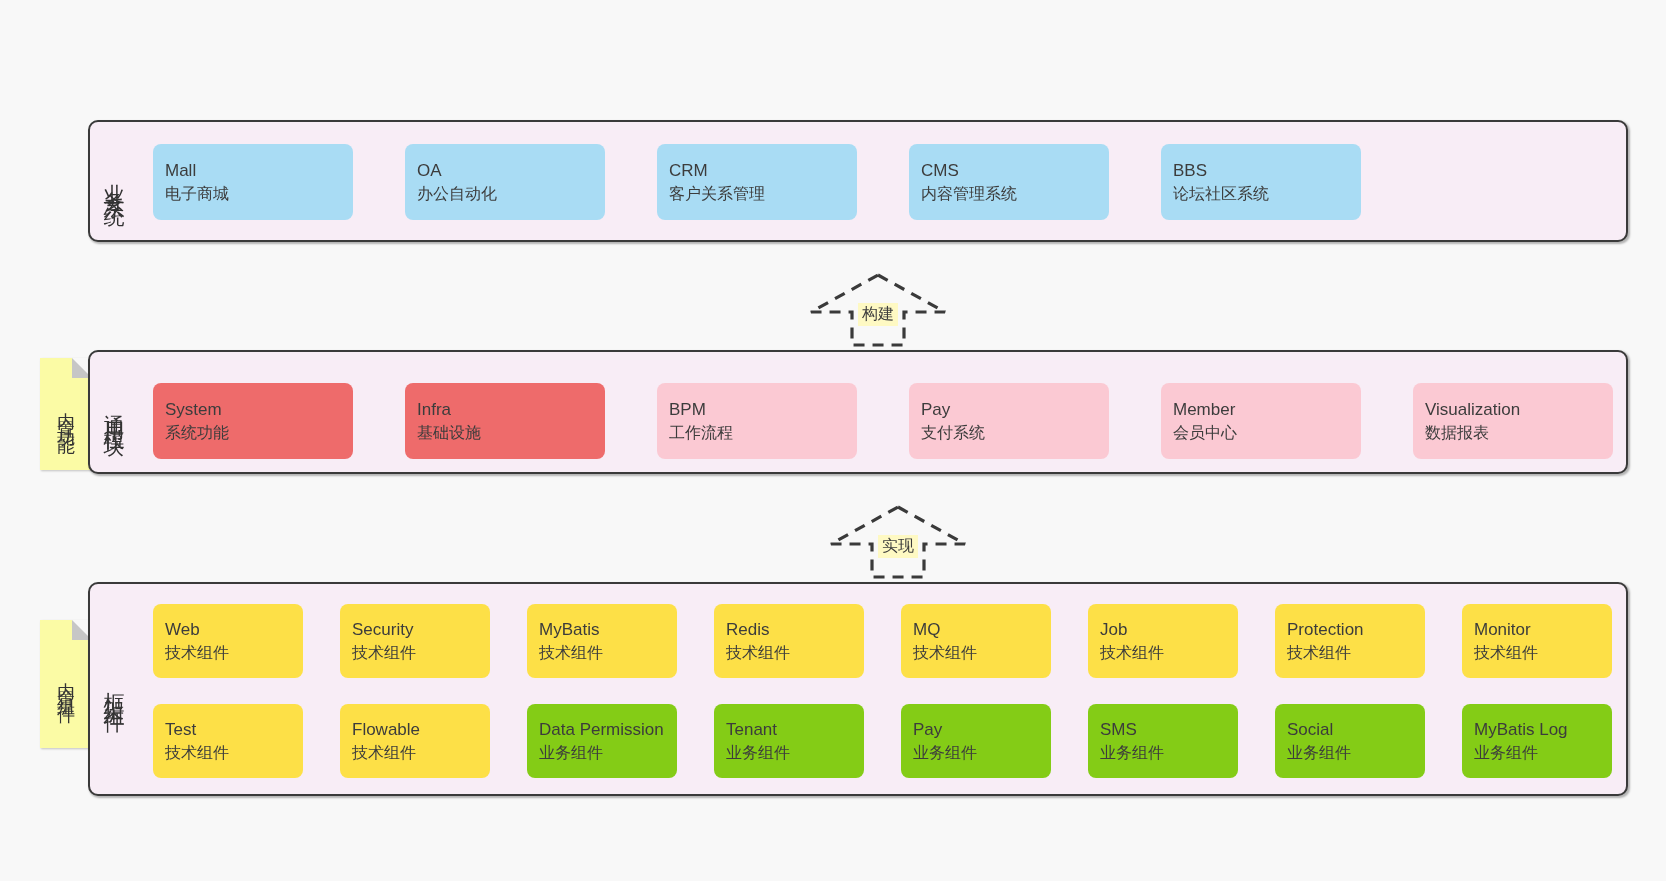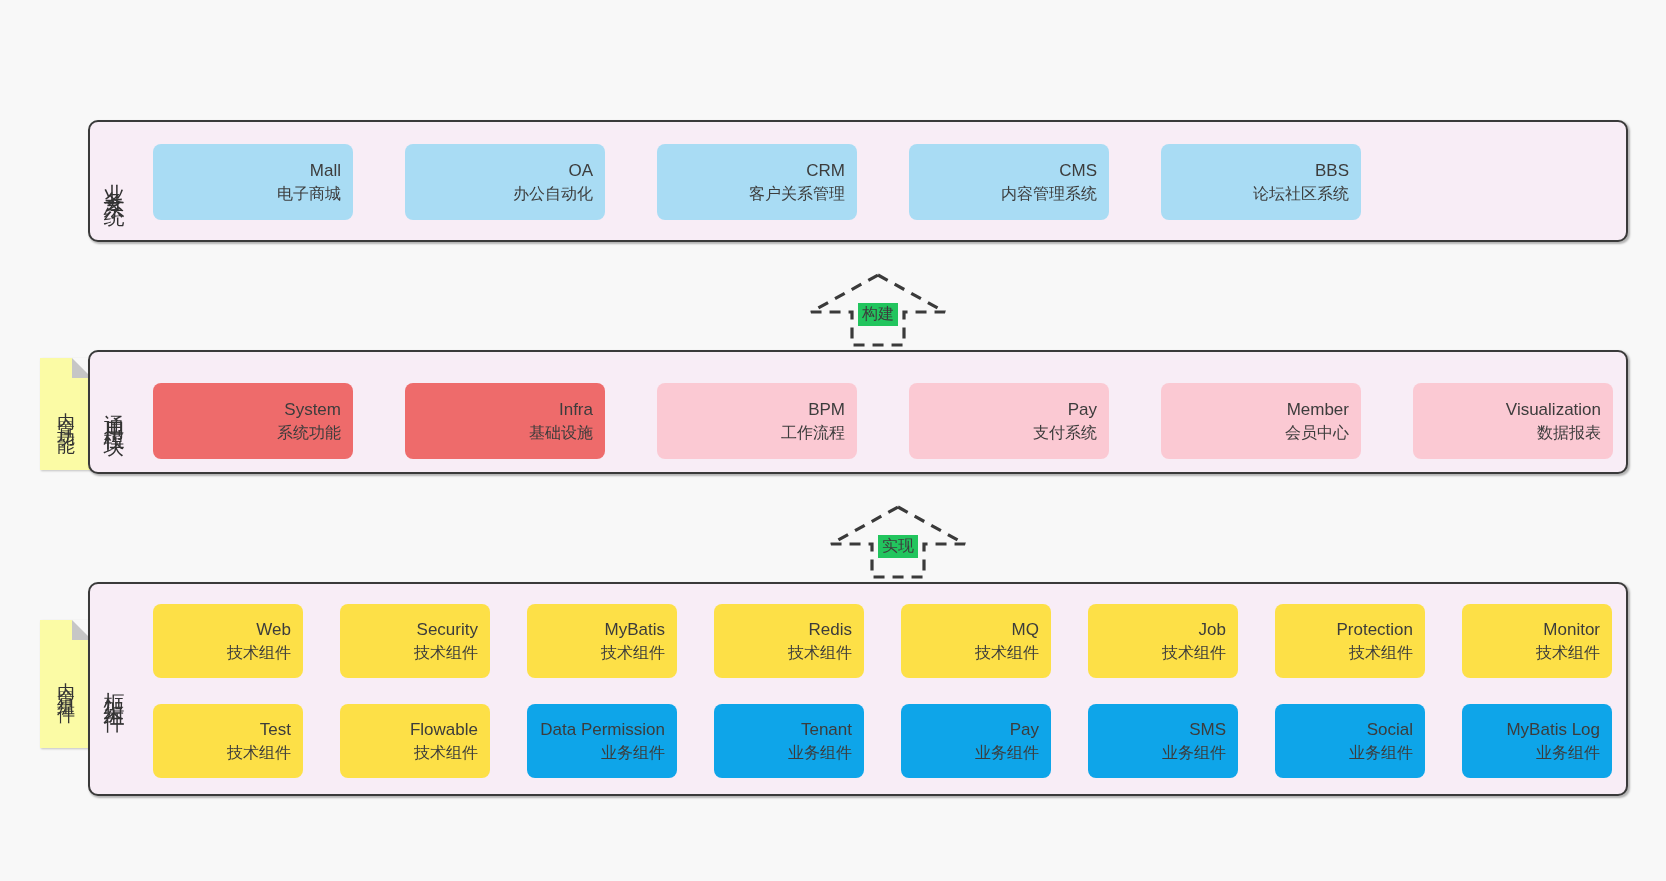--- a/index.html
+++ b/index.html
@@ -26,33 +26,33 @@
     white-space:nowrap;
   }
   .row{
     position:absolute;left:63px;display:flex;gap:52px;
   }
   .row--r1{top:22px;}
   .row--m{top:31px;}
   .row--c1{top:20px;gap:37px;}
   .row--c2{top:120px;gap:37px;}
   .box{
-    display:flex;flex-direction:column;align-items:flex-end;justify-content:center;
+    display:flex;flex-direction:column;align-items:flex-start;justify-content:center;
     border-radius:8px;text-align:center;line-height:1.35;
     box-sizing:border-box;padding:2px 12px;
   }
   .box--wide{width:200px;height:76px;}
   .box--narrow{width:150px;height:74px;}
   .box-title{font-size:17px;}
   .box-sub{font-size:16px;}
   .box--blue{background:#a9dcf4;}
   .box--red{background:#ee6b6b;}
   .box--pink{background:#fbc9d3;}
   .box--green{background:#fde047;}
-  .box--lightgreen{background:#0ea5e9;}
+  .box--lightgreen{background:#84cc16;}
   .note{
     position:absolute;left:40px;width:52px;background:#fbfba5;
     box-shadow:1px 1px 2px rgba(0,0,0,.22);
     display:flex;align-items:center;justify-content:center;z-index:1;
   }
   .note--modules{top:358px;height:112px;}
   .note--components{top:620px;height:128px;}
   .note-text{
     writing-mode:vertical-lr;text-orientation:upright;
     font-size:18px;letter-spacing:8px;color:#333;line-height:1;white-space:nowrap;
@@ -63,21 +63,21 @@
     border-color:transparent #f8f8f8 #c6c6c6 transparent;
   }
   .arrow{
     position:absolute;width:140px;height:76px;z-index:1;
   }
   .arrow--build{left:808px;top:272px;}
   .arrow--implement{left:828px;top:504px;}
   .arrow svg{position:absolute;left:0;top:0;}
   .arrow-label{
     position:absolute;left:50%;top:31px;transform:translateX(-50%);
-    background:#22c55e;padding:1px 4px;font-size:16px;color:#3c3c3c;
+    background:#fef9c3;padding:1px 4px;font-size:16px;color:#3c3c3c;
     white-space:nowrap;
   }
 </style>
 </head>
 <body>
 
 <div class="note note--modules">
   <span class="fold"></span>
   <span class="note-text">内置功能</span>
 </div>

